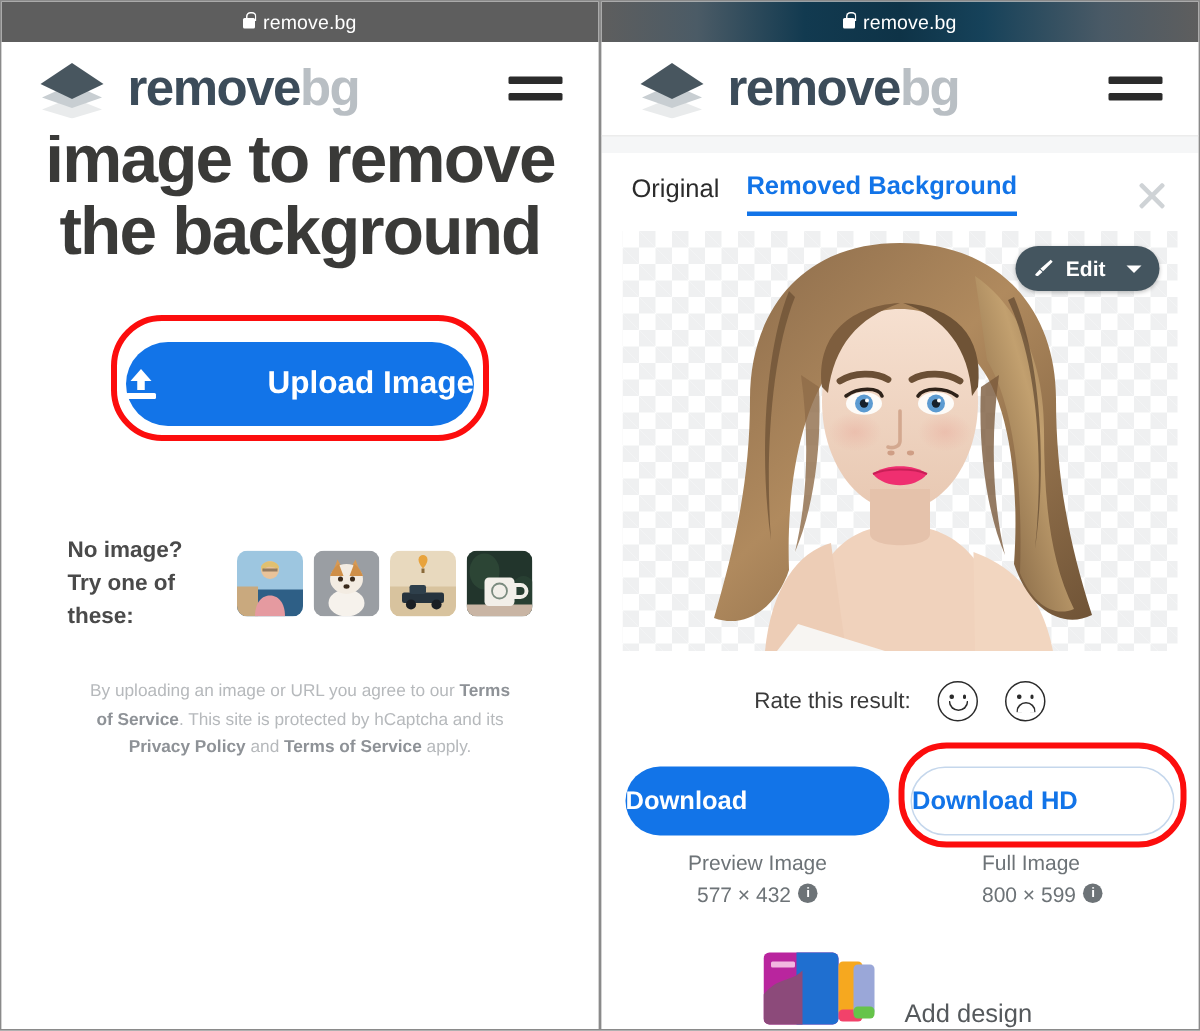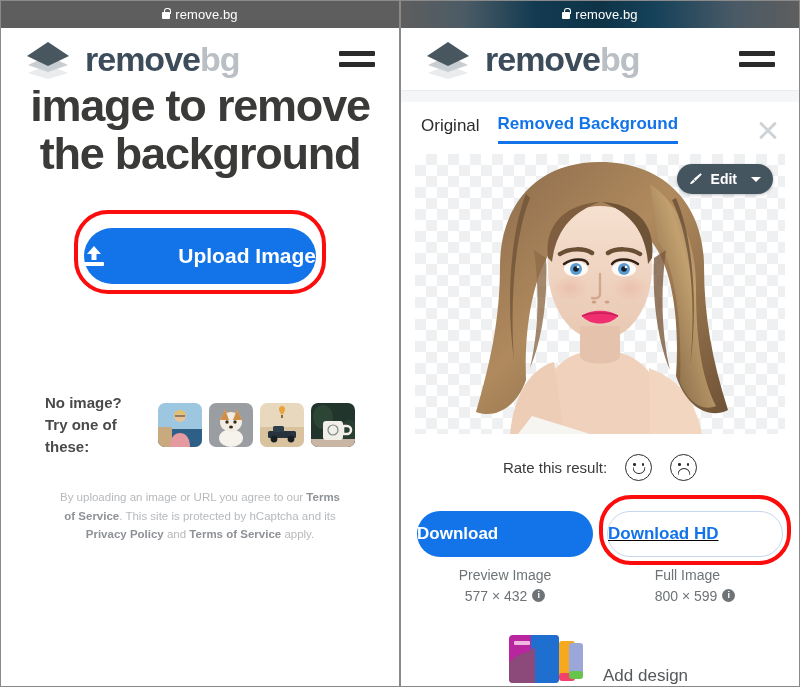--- a/index.html
+++ b/index.html
@@ -94,21 +94,21 @@
     position:absolute; left:0; bottom:0; width:20px; height:4px;
     background:#fff; border-radius:1px;
   }
   .redbox {
     position:absolute; border:4px solid #fc0d0d; border-radius:34px;
     pointer-events:none;
   }
   .redbox-upload { left:-10px; top:-10px; right:-10px; bottom:-10px; }
 
   .try-row {
-    display:flex; align-items:center; gap:14px; margin-top:108px;
+    display:flex; align-items:center; gap:14px; margin-top:72px;
     width:100%; padding:0 44px;
   }
   .try-label { font-size:15px; font-weight:700; color:#4a4a4a; line-height:1.45; }
   .thumbs { display:flex; gap:7px; margin-left:auto; }
   .thumb { width:44px; height:44px; border-radius:7px; overflow:hidden; position:relative; }
 
   .legal {
     margin-top:30px; padding:0 59px; text-align:center;
     font-size:11.5px; line-height:1.65; color:#b6b9bc;
   }
@@ -451,21 +451,21 @@
           <div class="dl-cap">
             <div>Preview Image</div>
             <div class="dl-dim">
               <span>577 × 432</span>
               <span class="info-i">i</span>
             </div>
           </div>
         </div>
 
         <div class="dl-col">
-          <div style="position:relative;width:100%;text-decoration:underline;">
+          <div style="position:relative;width:100%;">
             <button class="btn-pill dl-btn dl-secondary">Download HD</button>
             <div class="redbox redbox-hd"></div>
           </div>
           <div class="dl-cap">
             <div>Full Image</div>
             <div class="dl-dim">
               <span>800 × 599</span>
               <span class="info-i">i</span>
             </div>
           </div>

